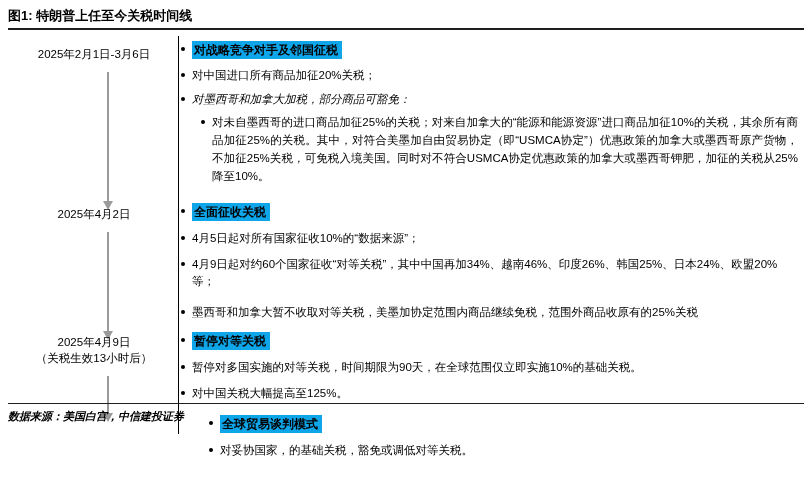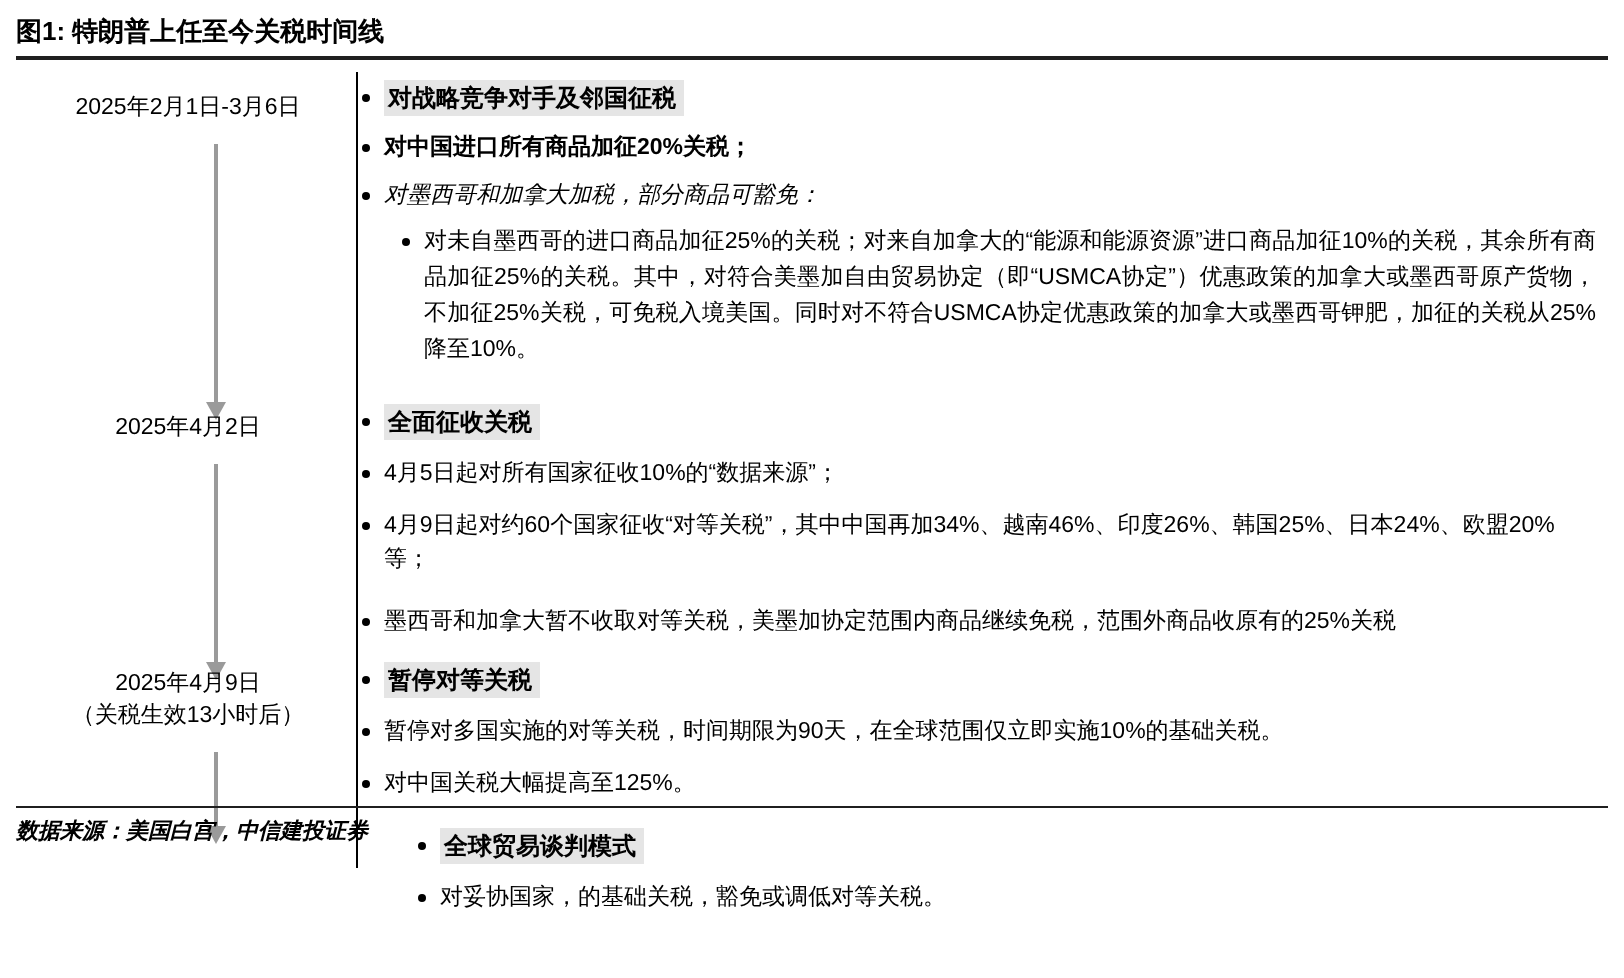--- a/index.html
+++ b/index.html
@@ -108,21 +108,21 @@
   }
   .block {
     position: absolute;
     left: 0;
     width: 620px;
   }
   .sec-head {
     display: inline-block;
     font-size: 12px;
     font-weight: bold;
-    background: #e5e5e5;
+    background: #0ea5e9;
     padding: 1px 4px 1px 2px;
     line-height: 16px;
   }
   .bullet-row {
     position: relative;
     padding-left: 14px;
     font-size: 11.5px;
     line-height: 17px;
   }
   .bullet-row > .dot {
@@ -194,21 +194,21 @@
 
   </div>
 
   <div class="content">
 
     <div class="block" style="top:6px;">
       <div class="head-row">
         <span class="dot"></span>
         <span class="sec-head">对战略竞争对手及邻国征税</span>
       </div>
-      <div class="bullet-row" style="margin-top:8px;font-weight:bold;">
+      <div class="bullet-row" style="margin-top:8px;">
         <span class="dot"></span>
         <span>对中国进口所有商品加征20%关税；</span>
       </div>
       <div class="bullet-row" style="margin-top:7px;font-style:italic;">
         <span class="dot"></span>
         <span>对墨西哥和加拿大加税，部分商品可豁免：</span>
       </div>
       <div class="sub-row" style="margin-top:5px; width:586px;">
         <span class="dot"></span>
         <span>对未自墨西哥的进口商品加征25%的关税；对来自加拿大的“能源和能源资源”进口商品加征10%的关税，其余所有商品加征25%的关税。其中，对符合美墨加自由贸易协定（即“USMCA协定”）优惠政策的加拿大或墨西哥原产货物，不加征25%关税，可免税入境美国。同时对不符合USMCA协定优惠政策的加拿大或墨西哥钾肥，加征的关税从25%降至10%。</span>

